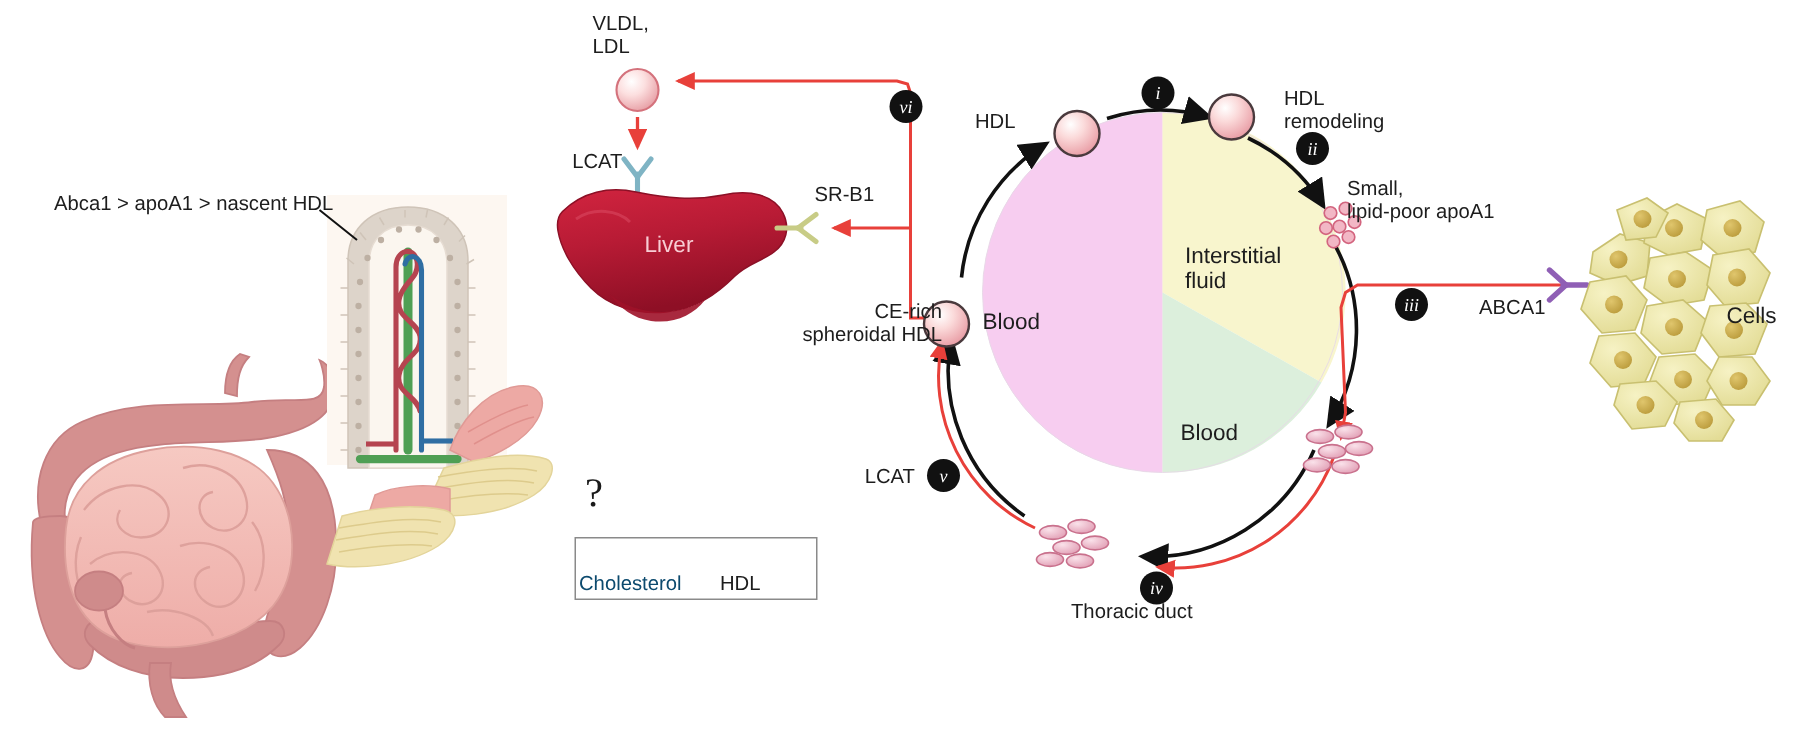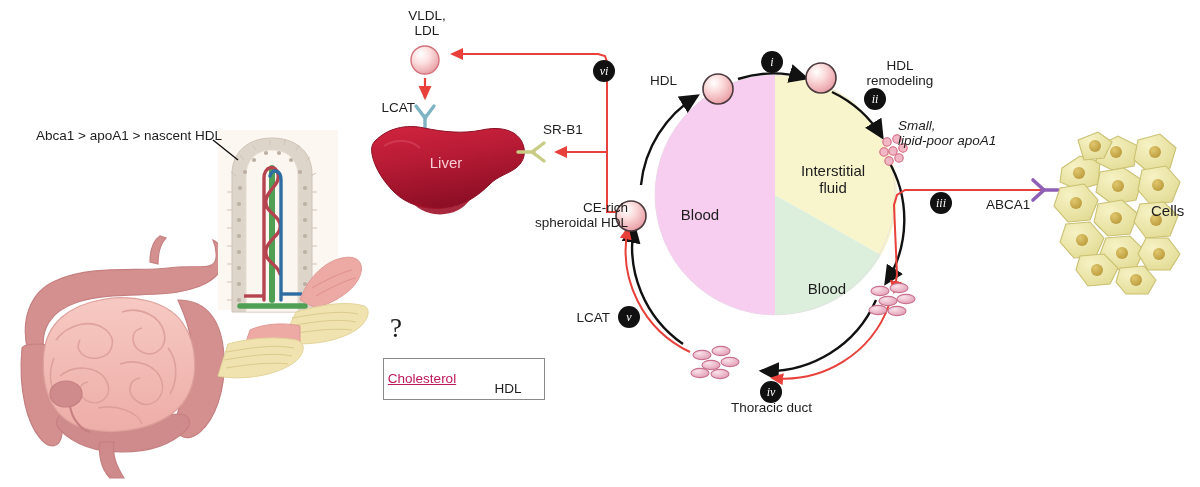--- a/index.html
+++ b/index.html
@@ -1,20 +1,20 @@
 <!DOCTYPE html>
 <html><head>
 <meta charset="utf-8">
 <style>
   html,body{margin:0;padding:0;background:#ffffff;}
   body{width:1200px;height:487px;position:relative;overflow:hidden;
        font-family:"Liberation Sans","DejaVu Sans",sans-serif;color:#1a1a1a;}
   #stage{position:absolute;left:0;top:0;width:1200px;height:487px;}
   .lbl{position:absolute;font-size:13.5px;line-height:15px;color:#1d1d1d;white-space:pre;}
-  .lbl.c{text-align:center;}
+  .lbl.c{}
   .lbl.r{text-align:right;}
   svg{position:absolute;left:0;top:0;overflow:visible;}
   .roman{font-family:"Liberation Serif","DejaVu Serif",serif;font-size:12px;fill:#ffffff;
          font-style:italic;text-anchor:middle;dominant-baseline:central;}
   .legendbox{position:absolute;border:1px solid #8a8a8a;background:#fff;}
   .qmark{position:absolute;font-family:"Liberation Serif","DejaVu Serif",serif;font-size:27px;color:#1a1a1a;}
 </style>
 </head>
 <body>
 
@@ -352,21 +352,21 @@
   <div class="lbl r" style="left:350px;top:100px;width:65px;">LCAT</div>
 
   <div class="lbl" style="left:543px;top:122px;">SR-B1</div>
 
 
   <div class="lbl c" style="left:856px;top:58px;width:88px;">HDL
 remodeling</div>
 
   <div class="lbl r" style="left:613px;top:73px;width:64px;">HDL</div>
 
-  <div class="lbl" style="left:898px;top:118px;font-style:italic;">Small,
+  <div class="lbl" style="left:898px;top:118px;">Small,
 lipid-poor apoA1</div>
 
 
   <div class="lbl r" style="left:488px;top:200px;width:140px;">CE-rich
 spheroidal HDL</div>
 
   <div class="lbl" style="left:986px;top:197px;">ABCA1</div>
 
   <div class="lbl" style="left:1151px;top:203px;font-size:15px;">Cells</div>
 
@@ -377,16 +377,16 @@
   <div class="lbl c" style="left:655px;top:207px;width:90px;font-size:15px;">Blood</div>
 
   <div class="lbl c" style="left:790px;top:162px;width:86px;font-size:15px;line-height:17px;">Interstitial
 fluid</div>
 
   <div class="lbl c" style="left:787px;top:281px;width:80px;font-size:15px;">Blood</div>
 
   <div class="qmark" style="left:390px;top:313px;">?</div>
 
   <div class="legendbox" style="left:383px;top:358px;width:160px;height:40px;"></div>
-  <div class="lbl c" style="left:386px;top:371px;width:72px;color:#be185d;text-decoration:underline;">Cholesterol</div>
+  <div class="lbl c" style="left:386px;top:381px;width:72px;color:#0c4a6e;">Cholesterol</div>
   <div class="lbl c" style="left:480px;top:381px;width:56px;">HDL</div>
 
 </div>
 
 </body></html>

